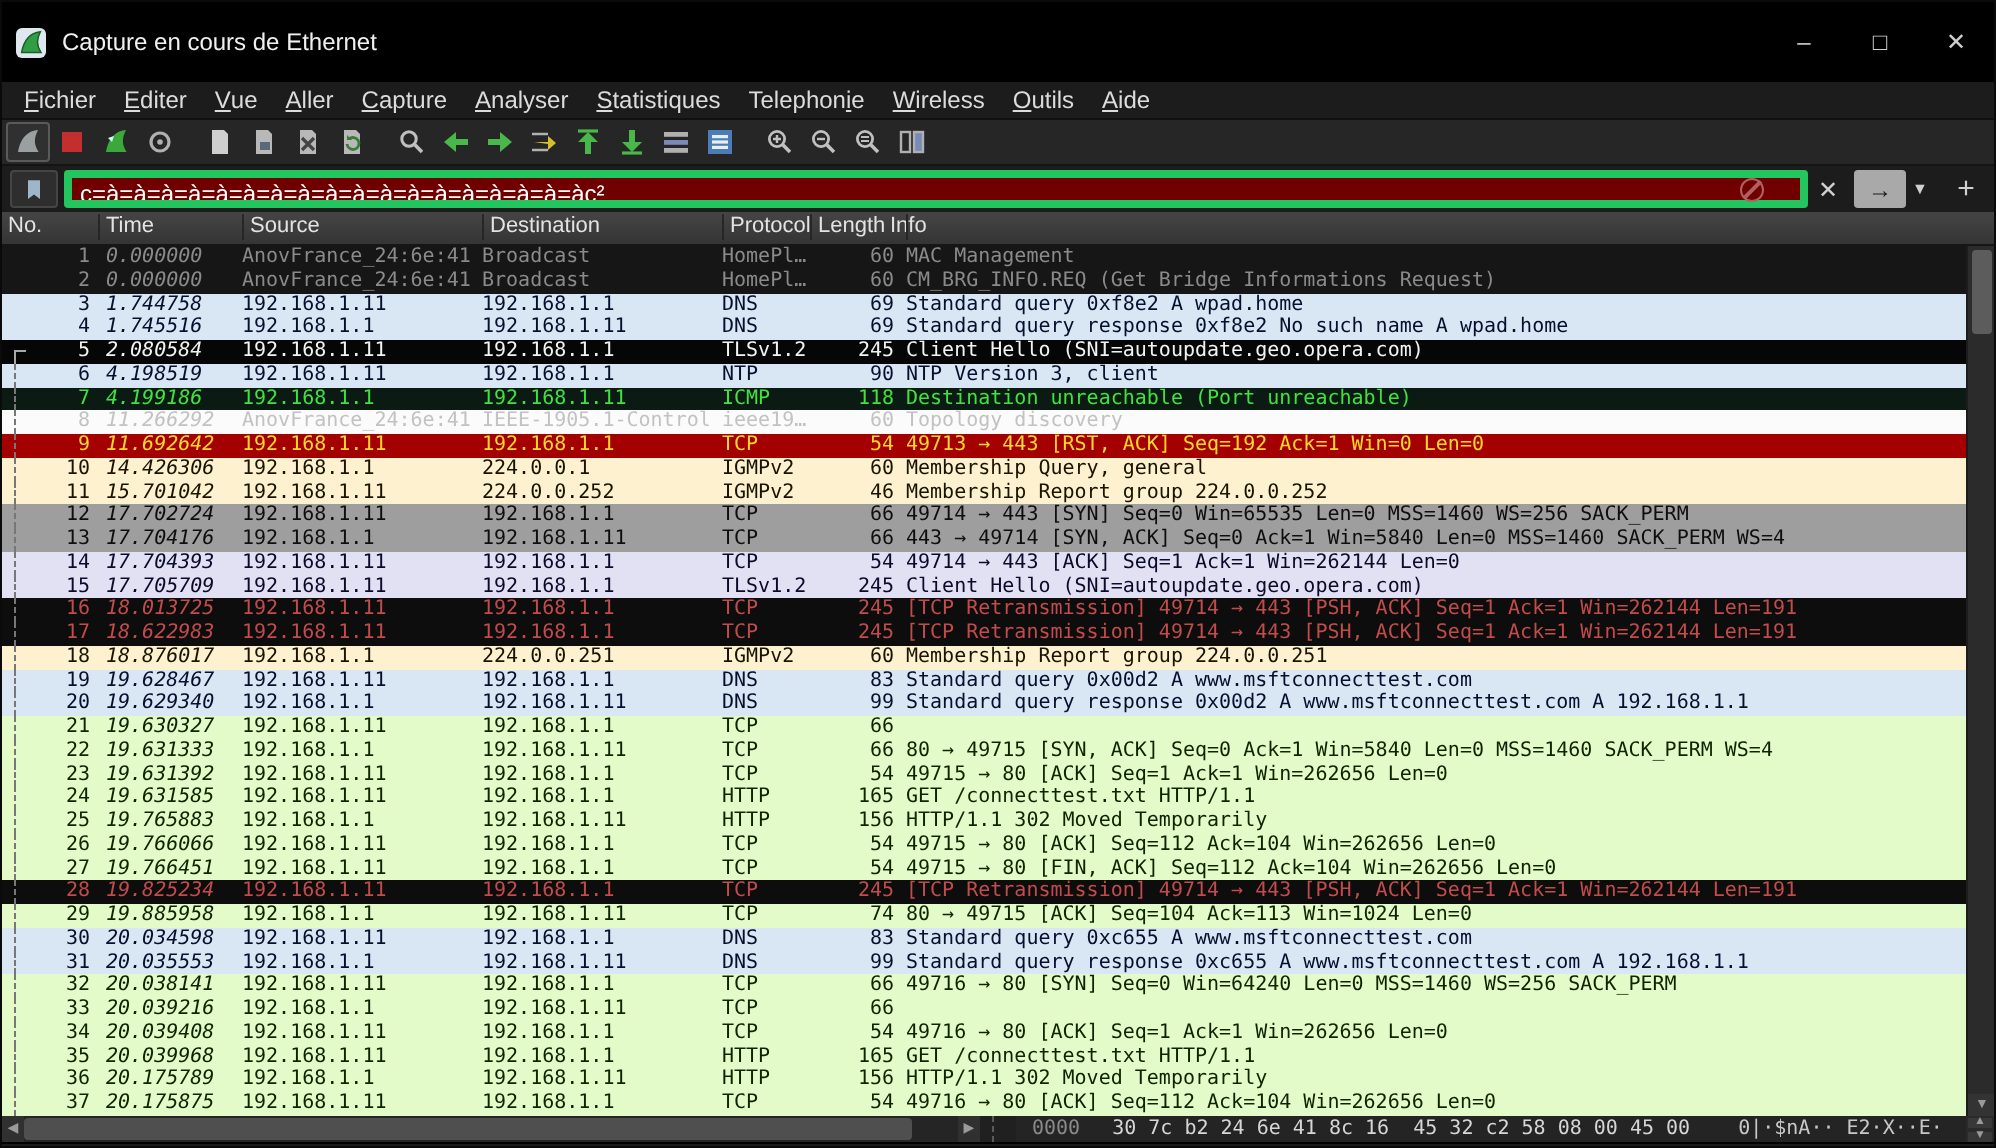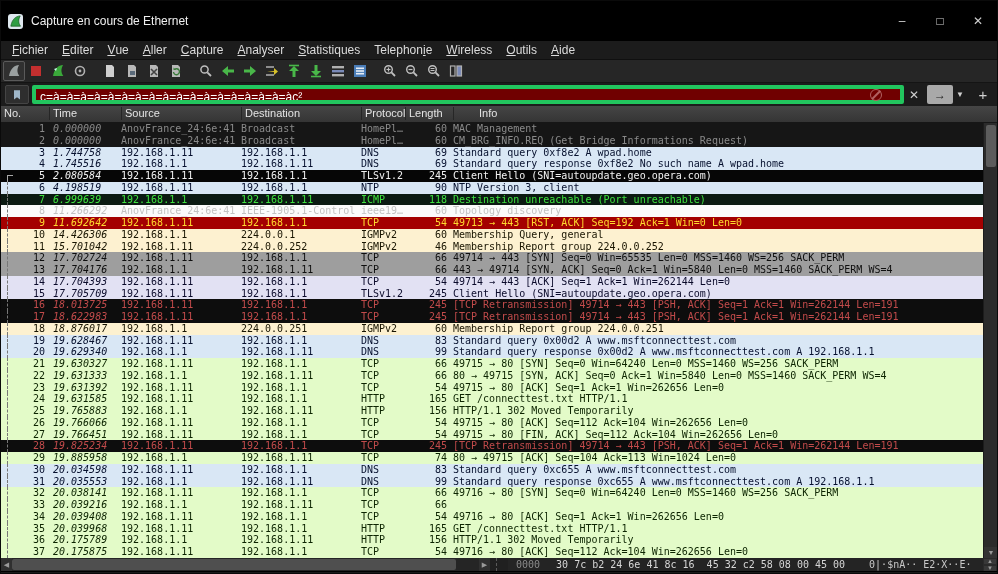--- a/index.html
+++ b/index.html
@@ -276,52 +276,52 @@
     <span class="fbtn add">+</span>
   </div>
 
   <div class="colhdr">
     <span style="left:3px">No.</span>
     <span style="left:52px">Time</span>
     <span style="left:124px">Source</span>
     <span style="left:244px">Destination</span>
     <span style="left:364px">Protocol</span>
     <span style="left:408px">Length</span>
-    <span style="left:478px">Info</span>
+    <span style="left:444px">Info</span>
     <span class="csep" style="left:48px"></span>
       <span class="csep" style="left:120px"></span>
     <span class="csep" style="left:240px"></span>
       <span class="csep" style="left:360px"></span>
     <span class="csep" style="left:404px"></span>
       <span class="csep" style="left:452px"></span>
   </div>
 
   <div class="listwrap">
     <div class="rows">
         <div class="prow s-dim"><span class="cg"></span><span class="c-no">1</span><span class="c-time">0.000000</span><span class="c-src">AnovFrance_24:6e:41</span><span class="c-dst">Broadcast</span><span class="c-proto">HomePl…</span><span class="c-len">60</span><span class="c-info">MAC Management</span></div>
         <div class="prow s-dim"><span class="cg"></span><span class="c-no">2</span><span class="c-time">0.000000</span><span class="c-src">AnovFrance_24:6e:41</span><span class="c-dst">Broadcast</span><span class="c-proto">HomePl…</span><span class="c-len">60</span><span class="c-info">CM_BRG_INFO.REQ (Get Bridge Informations Request)</span></div>
         <div class="prow s-udp"><span class="cg"></span><span class="c-no">3</span><span class="c-time">1.744758</span><span class="c-src">192.168.1.11</span><span class="c-dst">192.168.1.1</span><span class="c-proto">DNS</span><span class="c-len">69</span><span class="c-info">Standard query 0xf8e2 A wpad.home</span></div>
         <div class="prow s-udp"><span class="cg"></span><span class="c-no">4</span><span class="c-time">1.745516</span><span class="c-src">192.168.1.1</span><span class="c-dst">192.168.1.11</span><span class="c-proto">DNS</span><span class="c-len">69</span><span class="c-info">Standard query response 0xf8e2 No such name A wpad.home</span></div>
         <div class="prow s-sel"><span class="cg"><span class="g-start"></span></span><span class="c-no">5</span><span class="c-time">2.080584</span><span class="c-src">192.168.1.11</span><span class="c-dst">192.168.1.1</span><span class="c-proto">TLSv1.2</span><span class="c-len">245</span><span class="c-info">Client Hello (SNI=autoupdate.geo.opera.com)</span></div>
         <div class="prow s-udp"><span class="cg"><span class="g-line"></span></span><span class="c-no">6</span><span class="c-time">4.198519</span><span class="c-src">192.168.1.11</span><span class="c-dst">192.168.1.1</span><span class="c-proto">NTP</span><span class="c-len">90</span><span class="c-info">NTP Version 3, client</span></div>
-        <div class="prow s-icmperr"><span class="cg"><span class="g-line"></span></span><span class="c-no">7</span><span class="c-time">6.999639</span><span class="c-src">192.168.1.1</span><span class="c-dst">192.168.1.11</span><span class="c-proto">ICMP</span><span class="c-len">118</span><span class="c-info">Destination unreachable (Port unreachable)</span></div>
+        <div class="prow s-icmperr"><span class="cg"><span class="g-line"></span></span><span class="c-no">7</span><span class="c-time">4.199186</span><span class="c-src">192.168.1.1</span><span class="c-dst">192.168.1.11</span><span class="c-proto">ICMP</span><span class="c-len">118</span><span class="c-info">Destination unreachable (Port unreachable)</span></div>
         <div class="prow s-ignored"><span class="cg"><span class="g-line"></span></span><span class="c-no">8</span><span class="c-time">11.266292</span><span class="c-src">AnovFrance_24:6e:41</span><span class="c-dst">IEEE-1905.1-Control</span><span class="c-proto">ieee19…</span><span class="c-len">60</span><span class="c-info">Topology discovery</span></div>
         <div class="prow s-rst"><span class="cg"><span class="g-line"></span></span><span class="c-no">9</span><span class="c-time">11.692642</span><span class="c-src">192.168.1.11</span><span class="c-dst">192.168.1.1</span><span class="c-proto">TCP</span><span class="c-len">54</span><span class="c-info">49713 → 443 [RST, ACK] Seq=192 Ack=1 Win=0 Len=0</span></div>
         <div class="prow s-igmp"><span class="cg"><span class="g-line"></span></span><span class="c-no">10</span><span class="c-time">14.426306</span><span class="c-src">192.168.1.1</span><span class="c-dst">224.0.0.1</span><span class="c-proto">IGMPv2</span><span class="c-len">60</span><span class="c-info">Membership Query, general</span></div>
         <div class="prow s-igmp"><span class="cg"><span class="g-line"></span></span><span class="c-no">11</span><span class="c-time">15.701042</span><span class="c-src">192.168.1.11</span><span class="c-dst">224.0.0.252</span><span class="c-proto">IGMPv2</span><span class="c-len">46</span><span class="c-info">Membership Report group 224.0.0.252</span></div>
         <div class="prow s-syn"><span class="cg"><span class="g-line"></span></span><span class="c-no">12</span><span class="c-time">17.702724</span><span class="c-src">192.168.1.11</span><span class="c-dst">192.168.1.1</span><span class="c-proto">TCP</span><span class="c-len">66</span><span class="c-info">49714 → 443 [SYN] Seq=0 Win=65535 Len=0 MSS=1460 WS=256 SACK_PERM</span></div>
         <div class="prow s-syn"><span class="cg"><span class="g-line"></span></span><span class="c-no">13</span><span class="c-time">17.704176</span><span class="c-src">192.168.1.1</span><span class="c-dst">192.168.1.11</span><span class="c-proto">TCP</span><span class="c-len">66</span><span class="c-info">443 → 49714 [SYN, ACK] Seq=0 Ack=1 Win=5840 Len=0 MSS=1460 SACK_PERM WS=4</span></div>
         <div class="prow s-tcp"><span class="cg"><span class="g-line"></span></span><span class="c-no">14</span><span class="c-time">17.704393</span><span class="c-src">192.168.1.11</span><span class="c-dst">192.168.1.1</span><span class="c-proto">TCP</span><span class="c-len">54</span><span class="c-info">49714 → 443 [ACK] Seq=1 Ack=1 Win=262144 Len=0</span></div>
         <div class="prow s-tcp"><span class="cg"><span class="g-line"></span></span><span class="c-no">15</span><span class="c-time">17.705709</span><span class="c-src">192.168.1.11</span><span class="c-dst">192.168.1.1</span><span class="c-proto">TLSv1.2</span><span class="c-len">245</span><span class="c-info">Client Hello (SNI=autoupdate.geo.opera.com)</span></div>
         <div class="prow s-badtcp"><span class="cg"><span class="g-line"></span></span><span class="c-no">16</span><span class="c-time">18.013725</span><span class="c-src">192.168.1.11</span><span class="c-dst">192.168.1.1</span><span class="c-proto">TCP</span><span class="c-len">245</span><span class="c-info">[TCP Retransmission] 49714 → 443 [PSH, ACK] Seq=1 Ack=1 Win=262144 Len=191</span></div>
         <div class="prow s-badtcp"><span class="cg"><span class="g-line"></span></span><span class="c-no">17</span><span class="c-time">18.622983</span><span class="c-src">192.168.1.11</span><span class="c-dst">192.168.1.1</span><span class="c-proto">TCP</span><span class="c-len">245</span><span class="c-info">[TCP Retransmission] 49714 → 443 [PSH, ACK] Seq=1 Ack=1 Win=262144 Len=191</span></div>
         <div class="prow s-igmp"><span class="cg"><span class="g-line"></span></span><span class="c-no">18</span><span class="c-time">18.876017</span><span class="c-src">192.168.1.1</span><span class="c-dst">224.0.0.251</span><span class="c-proto">IGMPv2</span><span class="c-len">60</span><span class="c-info">Membership Report group 224.0.0.251</span></div>
         <div class="prow s-udp"><span class="cg"><span class="g-line"></span></span><span class="c-no">19</span><span class="c-time">19.628467</span><span class="c-src">192.168.1.11</span><span class="c-dst">192.168.1.1</span><span class="c-proto">DNS</span><span class="c-len">83</span><span class="c-info">Standard query 0x00d2 A www.msftconnecttest.com</span></div>
         <div class="prow s-udp"><span class="cg"><span class="g-line"></span></span><span class="c-no">20</span><span class="c-time">19.629340</span><span class="c-src">192.168.1.1</span><span class="c-dst">192.168.1.11</span><span class="c-proto">DNS</span><span class="c-len">99</span><span class="c-info">Standard query response 0x00d2 A www.msftconnecttest.com A 192.168.1.1</span></div>
-        <div class="prow s-http"><span class="cg"><span class="g-line"></span></span><span class="c-no">21</span><span class="c-time">19.630327</span><span class="c-src">192.168.1.11</span><span class="c-dst">192.168.1.1</span><span class="c-proto">TCP</span><span class="c-len">66</span><span class="c-info">49715 → 80 [SYN] Seq=0 Win=64240 Len=0 MSS=1460 WS=256 SACK_PERM</span></div>
+        <div class="prow s-http"><span class="cg"><span class="g-line"></span></span><span class="c-no">21</span><span class="c-time">19.630327</span><span class="c-src">192.168.1.11</span><span class="c-dst">192.168.1.1</span><span class="c-proto">TCP</span><span class="c-len">66</span></div>
         <div class="prow s-http"><span class="cg"><span class="g-line"></span></span><span class="c-no">22</span><span class="c-time">19.631333</span><span class="c-src">192.168.1.1</span><span class="c-dst">192.168.1.11</span><span class="c-proto">TCP</span><span class="c-len">66</span><span class="c-info">80 → 49715 [SYN, ACK] Seq=0 Ack=1 Win=5840 Len=0 MSS=1460 SACK_PERM WS=4</span></div>
         <div class="prow s-http"><span class="cg"><span class="g-line"></span></span><span class="c-no">23</span><span class="c-time">19.631392</span><span class="c-src">192.168.1.11</span><span class="c-dst">192.168.1.1</span><span class="c-proto">TCP</span><span class="c-len">54</span><span class="c-info">49715 → 80 [ACK] Seq=1 Ack=1 Win=262656 Len=0</span></div>
         <div class="prow s-http"><span class="cg"><span class="g-line"></span></span><span class="c-no">24</span><span class="c-time">19.631585</span><span class="c-src">192.168.1.11</span><span class="c-dst">192.168.1.1</span><span class="c-proto">HTTP</span><span class="c-len">165</span><span class="c-info">GET /connecttest.txt HTTP/1.1</span></div>
         <div class="prow s-http"><span class="cg"><span class="g-line"></span></span><span class="c-no">25</span><span class="c-time">19.765883</span><span class="c-src">192.168.1.1</span><span class="c-dst">192.168.1.11</span><span class="c-proto">HTTP</span><span class="c-len">156</span><span class="c-info">HTTP/1.1 302 Moved Temporarily</span></div>
         <div class="prow s-http"><span class="cg"><span class="g-line"></span></span><span class="c-no">26</span><span class="c-time">19.766066</span><span class="c-src">192.168.1.11</span><span class="c-dst">192.168.1.1</span><span class="c-proto">TCP</span><span class="c-len">54</span><span class="c-info">49715 → 80 [ACK] Seq=112 Ack=104 Win=262656 Len=0</span></div>
         <div class="prow s-http"><span class="cg"><span class="g-line"></span></span><span class="c-no">27</span><span class="c-time">19.766451</span><span class="c-src">192.168.1.11</span><span class="c-dst">192.168.1.1</span><span class="c-proto">TCP</span><span class="c-len">54</span><span class="c-info">49715 → 80 [FIN, ACK] Seq=112 Ack=104 Win=262656 Len=0</span></div>
         <div class="prow s-badtcp"><span class="cg"><span class="g-line"></span></span><span class="c-no">28</span><span class="c-time">19.825234</span><span class="c-src">192.168.1.11</span><span class="c-dst">192.168.1.1</span><span class="c-proto">TCP</span><span class="c-len">245</span><span class="c-info">[TCP Retransmission] 49714 → 443 [PSH, ACK] Seq=1 Ack=1 Win=262144 Len=191</span></div>
         <div class="prow s-http"><span class="cg"><span class="g-line"></span></span><span class="c-no">29</span><span class="c-time">19.885958</span><span class="c-src">192.168.1.1</span><span class="c-dst">192.168.1.11</span><span class="c-proto">TCP</span><span class="c-len">74</span><span class="c-info">80 → 49715 [ACK] Seq=104 Ack=113 Win=1024 Len=0</span></div>
         <div class="prow s-udp"><span class="cg"><span class="g-line"></span></span><span class="c-no">30</span><span class="c-time">20.034598</span><span class="c-src">192.168.1.11</span><span class="c-dst">192.168.1.1</span><span class="c-proto">DNS</span><span class="c-len">83</span><span class="c-info">Standard query 0xc655 A www.msftconnecttest.com</span></div>
         <div class="prow s-udp"><span class="cg"><span class="g-line"></span></span><span class="c-no">31</span><span class="c-time">20.035553</span><span class="c-src">192.168.1.1</span><span class="c-dst">192.168.1.11</span><span class="c-proto">DNS</span><span class="c-len">99</span><span class="c-info">Standard query response 0xc655 A www.msftconnecttest.com A 192.168.1.1</span></div>

